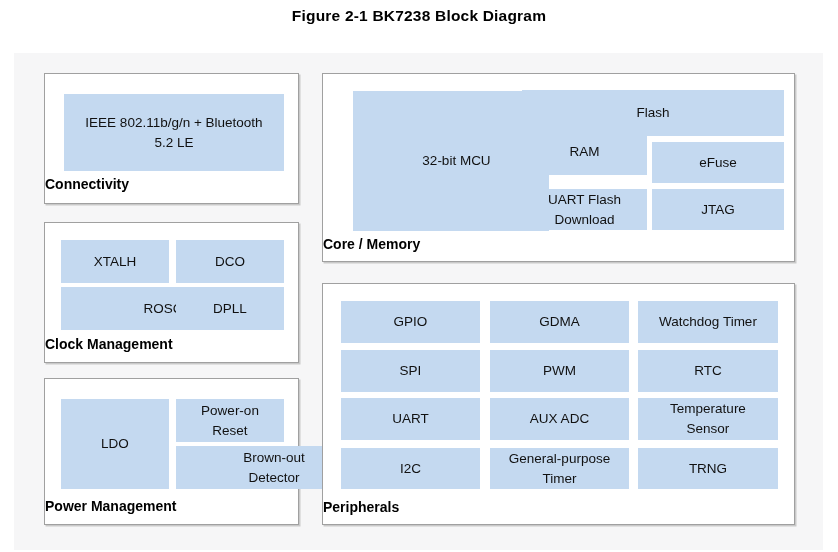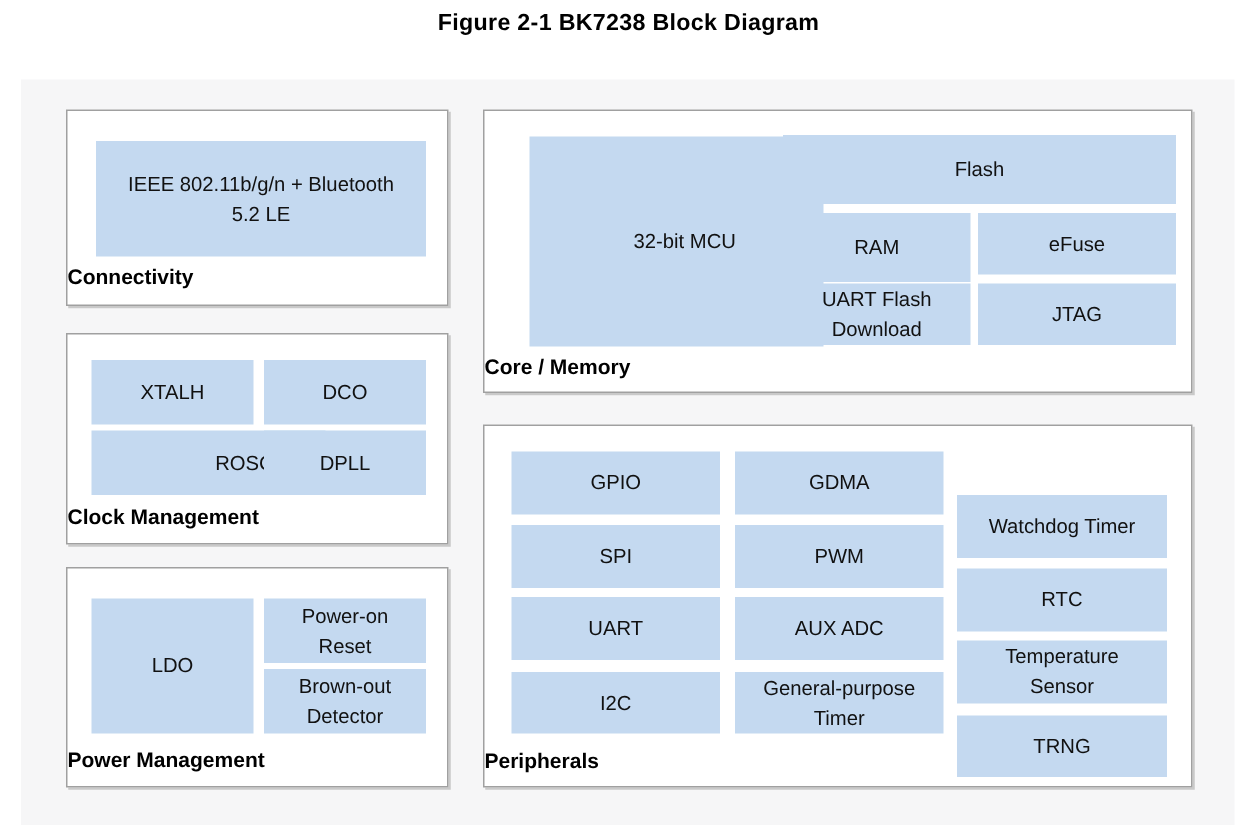--- a/index.html
+++ b/index.html
@@ -44,36 +44,36 @@
   
   .blk-xtalh{left:16px;top:17px;width:108px;height:43px;}
   .blk-dco  {left:131px;top:17px;width:108px;height:43px;}
   .blk-rosc {left:16px;top:64px;width:108px;height:43px;padding-left:48px;}
   .blk-dpll {left:131px;top:64px;width:108px;height:43px;}
   #clock .sec-label{bottom:10px;}
 
   
   .blk-ldo{left:16px;top:20px;width:108px;height:90px;}
   .blk-por{left:131px;top:20px;width:108px;height:43px;}
-  .blk-bod{left:131px;top:67px;width:108px;height:43px;}
+  .blk-bod{left:131px;top:67px;width:108px;height:43px;padding-left:44px;}
   #power .sec-label{bottom:10px;}
 
   
   .blk-mcu  {left:30px;top:17px;width:185px;height:140px;padding-left:11px;}
   .blk-flash{left:199px;top:16px;width:262px;height:46px;}
-  .blk-ram  {left:199px;top:68px;width:125px;height:46px;}
+  .blk-ram  {left:199px;top:55px;width:125px;height:46px;}
   .blk-efuse{left:329px;top:68px;width:132px;height:41px;}
   .blk-ufd  {left:199px;top:115px;width:125px;height:41px;}
   .blk-jtag {left:329px;top:115px;width:132px;height:41px;}
   #core .sec-label{bottom:9px;}
 
   
   .pc1{left:18px;width:139px;}
   .pc2{left:167px;width:139px;}
-  .pc3{left:315px;width:140px;margin-top:29px;}
+  .pc3{left:315px;width:140px;}
   .pr1{top:17px;height:42px;}
   .pr2{top:66px;height:42px;}
   .pr3{top:114px;height:42px;}
   .pr4{top:164px;height:41px;}
   #periph .sec-label{bottom:9px;}
 </style>
 </head>
 <body>
 
 <div class="fig-title">Figure 2-1 BK7238 Block Diagram</div>

